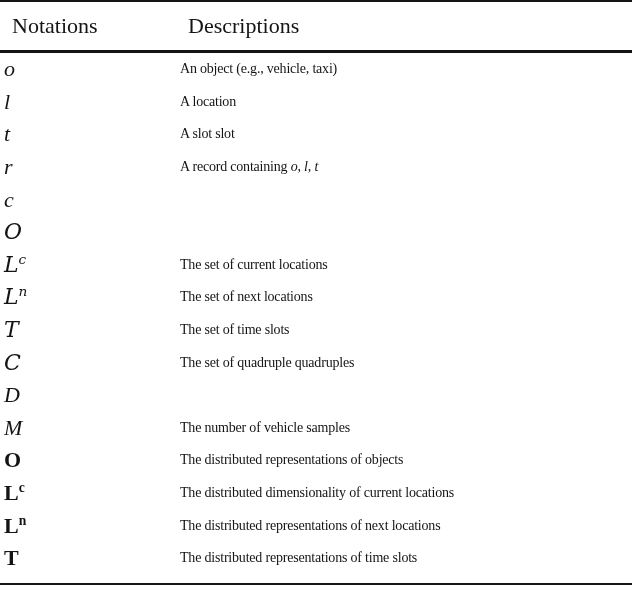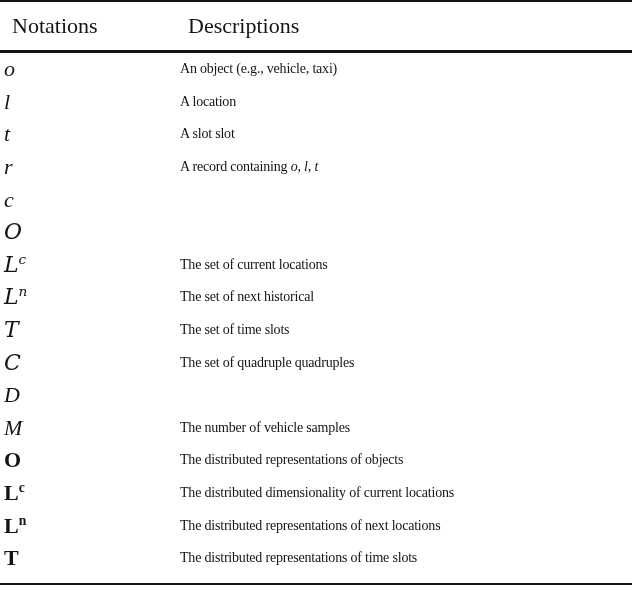--- a/index.html
+++ b/index.html
@@ -104,21 +104,21 @@
       </div>
       <div class="row">
         <span class="cell notation cal">O</span>
       </div>
       <div class="row">
         <span class="cell notation cal">L<sup class="italic">c</sup></span>
         <span class="cell description"><span>The set of current locations</span></span>
       </div>
       <div class="row">
         <span class="cell notation cal">L<sup class="italic">n</sup></span>
-        <span class="cell description"><span>The set of next historical</span></span>
+        <span class="cell description"><span>The set of next locations</span></span>
       </div>
       <div class="row">
         <span class="cell notation cal">T</span>
         <span class="cell description"><span>The set of time slots</span></span>
       </div>
       <div class="row">
         <span class="cell notation cal">C</span>
         <span class="cell description"><span>The set of quadruple quadruples</span></span>
       </div>
       <div class="row">

